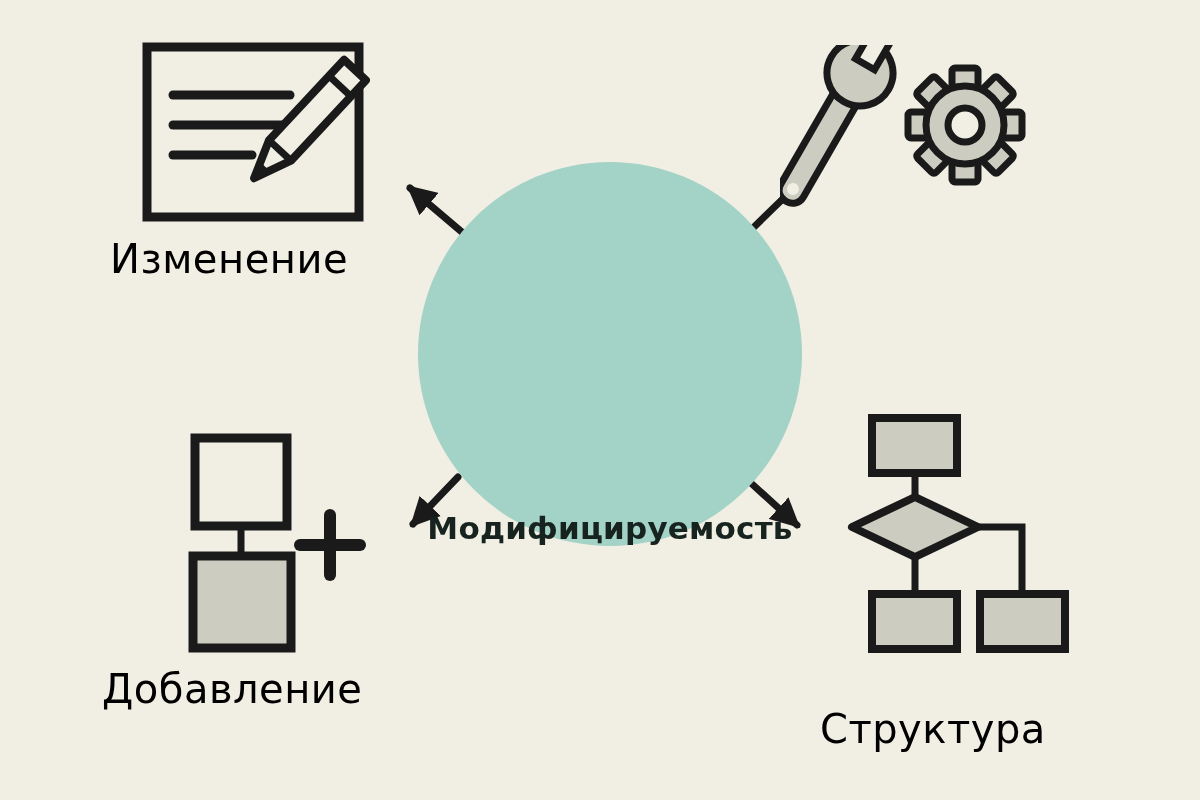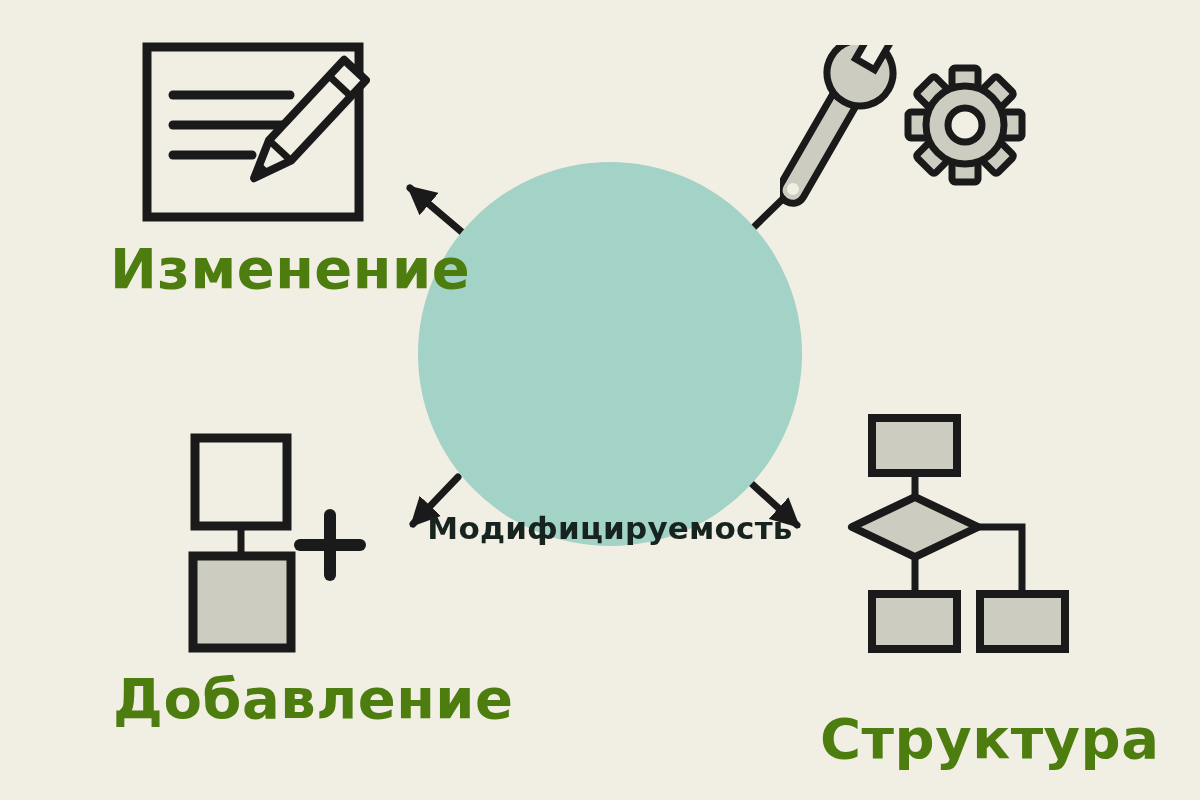--- a/index.html
+++ b/index.html
@@ -36,29 +36,29 @@
   }
   .center-label {
     font-size: 31px;
     font-weight: bold;
     color: #17231f;
     letter-spacing: 0.2px;
     white-space: nowrap;
   }
   .node-label {
     position: absolute;
-    font-weight: bold;
-    color: #4d7c0f;
-    font-size: 56px;
+    font-weight: normal;
+    color: #000000;
+    font-size: 40px;
     white-space: nowrap;
     letter-spacing: 0.5px;
   }
   .label-change    { left: 110px; top: 236px; }
   .label-replace   { left: 853px; top: 232px; }
-  .label-add       { left: 113px; top: 666px; }
+  .label-add       { left: 102px; top: 666px; }
   .label-structure { left: 820px; top: 666px; margin-top: 40px; }
   .icon-svg { position: absolute; }
 </style>
 </head>
 <body>
 
 <div class="canvas">
 
   <svg class="layer" width="1200" height="800" viewBox="0 0 1200 800">
     <defs>

